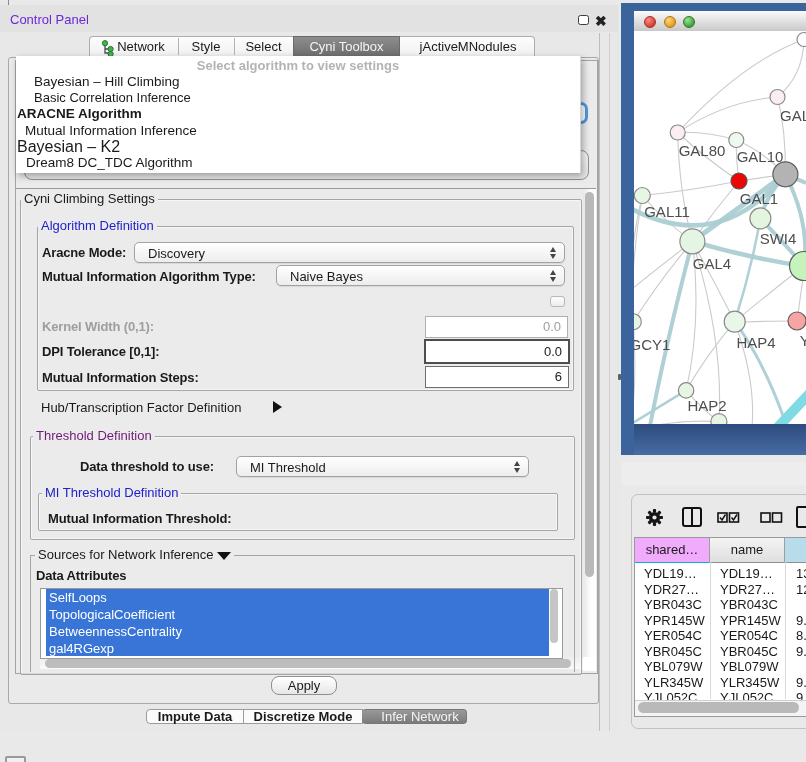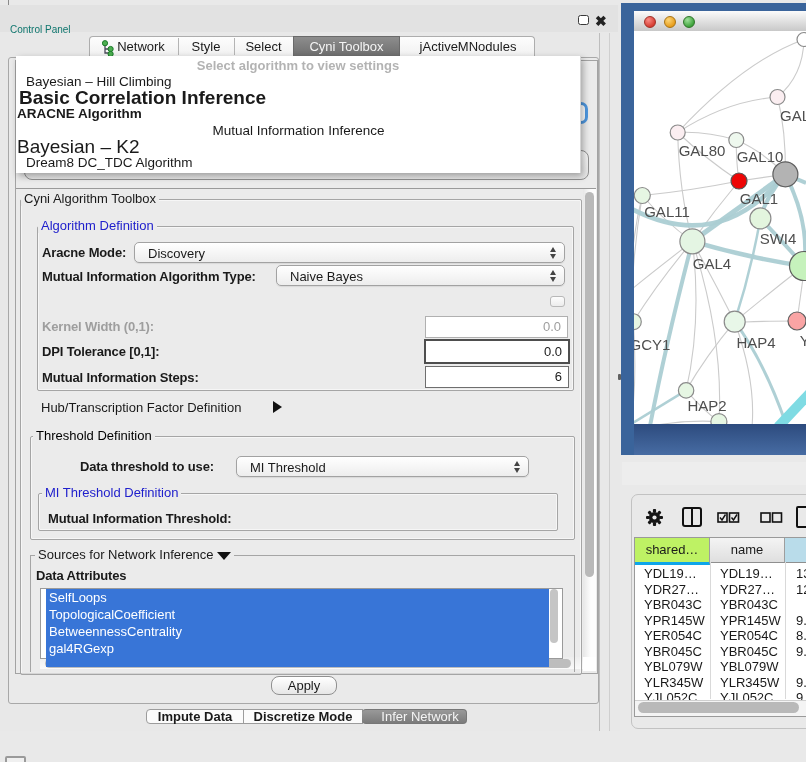--- a/index.html
+++ b/index.html
@@ -17,21 +17,21 @@
 .fld{position:absolute;background:#fff;text-align:right;line-height:20px;}
 .btab{position:absolute;top:709px;height:15px;border:1px solid #9c9c9c;background:#fbfbfb;display:flex;align-items:center;justify-content:center;white-space:nowrap;box-sizing:border-box;}
 </style>
 </head>
 <body>
 <div id="page">
 
   <div class="a" id="leftwin" style="left:0;top:5px;width:620px;height:726px;background:#e8e8e8;"></div>
   <div class="a" style="left:0;top:5px;width:618px;height:27px;background:#e2e2e2;"></div>
   <div class="a" style="left:8px;top:0;width:1px;height:5px;background:#8a8a8a;"></div>
-  <div class="a" style="left:10px;top:24px;font-size:10px;color:#0f766e;">Control Panel</div>
+  <div class="a" style="left:10px;top:12px;font-size:13px;color:#6d28d9;">Control Panel</div>
   <div class="a" style="left:578px;top:15px;width:9px;height:8px;border:1.5px solid #3a3a3a;border-radius:2.5px;background:#fff;"></div>
   <div class="a" style="left:595px;top:13px;font-size:14px;font-weight:bold;color:#222;">✖</div>
   <div class="a" style="left:599px;top:33px;width:1px;height:698px;background:#bdbdbd;"></div>
   <div class="a" style="left:609px;top:33px;width:1px;height:698px;background:#cfcfcf;"></div>
 
   <div class="a" style="left:8px;top:57px;width:589px;height:645px;background:#eaeaea;border:1px solid #a8a8a8;border-radius:3px;"></div>
   <div class="a" style="left:15px;top:60px;width:581px;height:612px;background:#ebebeb;border:1px solid #a3a3a3;"></div>
   <div class="a" style="left:16px;top:188px;width:580px;height:1px;background:#9a9a9a;"></div>
 
   <div class="a" style="left:583px;top:189px;width:13px;height:468px;background:linear-gradient(90deg,#e7e7e7,#fdfdfd 60%);"></div>
@@ -56,30 +56,30 @@
   <div class="a" style="left:234px;top:36px;width:59px;height:21px;display:flex;align-items:center;justify-content:center;">Select</div>
   <div class="a" style="left:293px;top:36px;width:107px;height:21px;background:linear-gradient(#8d8d8d,#6e6e6e);color:#f4f4f4;display:flex;align-items:center;justify-content:center;box-sizing:border-box;border:1px solid #6a6a6a;">Cyni Toolbox</div>
   <div class="a" style="left:400px;top:36px;width:136px;height:21px;display:flex;align-items:center;justify-content:center;">jActiveMNodules</div>
 
   <div class="a" style="left:554px;top:102px;width:28px;height:16px;border:3px solid #4f98e0;border-radius:7px;background:#fff;"></div>
   <div class="a" style="left:24px;top:150px;width:563px;height:28px;border:1px solid #909090;border-radius:8px;background:linear-gradient(#f6f6f6,#e6e6e6);"></div>
   <div class="a" style="left:574px;top:163px;width:0;height:0;border-left:3.5px solid transparent;border-right:3.5px solid transparent;border-bottom:5px solid #555;"></div>
 
   <div class="a" id="popup" style="left:16px;top:56px;width:564px;height:117px;background:#fff;border-right:1px solid #d5d5d5;box-shadow:2px 3px 7px rgba(0,0,0,.33);">
     <div style="text-align:center;color:#b3b3b3;font-weight:bold;height:18px;line-height:20px;">Select algorithm to view settings</div>
-    <div style="padding-left:10px;line-height:16.2px;font-size:13.5px;">Bayesian – Hill Climbing</div>
-    <div style="padding-left:3px;line-height:16.2px;font-size:19px;font-weight:bold;">Basic Correlation Inference</div>
+    <div style="padding-left:18px;line-height:16.2px;font-size:13.5px;">Bayesian – Hill Climbing</div>
+    <div style="padding-left:18px;line-height:16.2px;font-size:13px;">Basic Correlation Inference</div>
     <div style="padding-left:1px;line-height:16.2px;font-size:13.5px;font-weight:bold;">ARACNE Algorithm</div>
-    <div style="padding-left:1px;line-height:16.2px;font-size:13.5px;text-align:center;">Mutual Information Inference</div>
-    <div style="padding-left:1px;line-height:16.2px;font-size:19px;">Bayesian – K2</div>
+    <div style="padding-left:9px;line-height:16.2px;font-size:13.5px;">Mutual Information Inference</div>
+    <div style="padding-left:1px;line-height:16.2px;font-size:16px;">Bayesian – K2</div>
     <div style="padding-left:10px;line-height:16.2px;font-size:13.5px;">Dream8 DC_TDC Algorithm</div>
   </div>
 
   <div class="grp" style="left:20px;top:199px;width:560px;height:474px;"></div>
-  <div class="gt" style="left:21px;top:192px;">Cyni Algorithm Toolbox</div>
+  <div class="gt" style="left:21px;top:192px;">Cyni Climbing Settings</div>
 
   <div class="grp" style="left:37px;top:226px;width:535px;height:163px;"></div>
   <div class="gt" style="left:38px;top:219px;color:#2020cc;">Algorithm Definition</div>
 
   <div class="lbl" style="left:42px;top:245px;">Aracne Mode:</div>
   <div class="combo" style="left:134px;top:242px;width:429px;height:19px;">
       <span class="tx">Discovery</span>
       <span class="arr"></span>
     </div>
   <div class="lbl" style="left:42px;top:269px;">Mutual Information Algorithm Type:</div>
@@ -92,37 +92,37 @@
   <div class="fld" style="left:425px;top:316px;width:135px;height:20px;border:1px solid #b0b0b0;color:#9e9e9e;padding-right:6px;">0.0</div>
   <div class="lbl" style="left:42px;top:344px;">DPI Tolerance [0,1]:</div>
   <div class="fld" style="left:424px;top:339px;width:136px;height:21px;border:2px solid #4e4e4e;padding-right:6px;line-height:21px;">0.0</div>
   <div class="lbl" style="left:42px;top:370px;">Mutual Information Steps:</div>
   <div class="fld" style="left:425px;top:366px;width:136px;height:20px;border:1.5px solid #6e6e6e;padding-right:6px;">6</div>
 
   <div class="a" style="left:41px;top:400px;white-space:nowrap;">Hub/Transcription Factor Definition</div>
   <div class="a" style="left:273px;top:401px;width:0;height:0;border-top:6px solid transparent;border-bottom:6px solid transparent;border-left:9px solid #111;"></div>
 
   <div class="grp" style="left:30px;top:436px;width:543px;height:102px;"></div>
-  <div class="gt" style="left:33px;top:429px;color:#000000;">Threshold Definition</div>
+  <div class="gt" style="left:33px;top:429px;color:#701a75;">Threshold Definition</div>
   <div class="lbl" style="left:80px;top:459px;">Data threshold to use:</div>
   <div class="combo" style="left:236px;top:456px;width:291px;height:19px;">
       <span class="tx">MI Threshold</span>
       <span class="arr"></span>
     </div>
 
   <div class="grp" style="left:38px;top:493px;width:518px;height:36px;"></div>
   <div class="gt" style="left:42px;top:486px;color:#2020cc;">MI Threshold Definition</div>
   <div class="lbl" style="left:48px;top:511px;">Mutual Information Threshold:</div>
 
   <div class="a" style="left:30px;top:555px;width:543px;height:116px;border:1px solid #a5a5a5;border-bottom:none;"></div>
   <div class="gt" style="left:35px;top:548px;">Sources for Network Inference <span style="display:inline-block;width:0;height:0;border-left:7px solid transparent;border-right:7px solid transparent;border-top:8px solid #111;vertical-align:-1px;"></span></div>
   <div class="lbl" style="left:36px;top:568px;">Data Attributes</div>
 
   <div class="a" style="left:40px;top:588px;width:521px;height:69px;background:#fff;border:1px solid #9a9a9a;"></div>
-  <div class="a" style="left:46px;top:589px;width:500px;height:78px;background:#3875d7;color:#fff;line-height:17px;padding-left:3px;font-size:13px;">SelfLoops<br>TopologicalCoefficient<br>BetweennessCentrality<br>gal4RGexp</div>
+  <div class="a" style="left:46px;top:589px;width:500px;height:67px;background:#3875d7;color:#fff;line-height:17px;padding-left:3px;font-size:13px;">SelfLoops<br>TopologicalCoefficient<br>BetweennessCentrality<br>gal4RGexp</div>
   <div class="a" style="left:550px;top:589px;width:8px;height:54px;background:#c5c5c5;border-radius:4px;"></div>
 
   <div class="a" style="left:271px;top:676px;width:64px;height:17px;border:1px solid #909090;border-radius:8px;background:linear-gradient(#ffffff,#e6e6e6);text-align:center;line-height:17px;">Apply</div>
 
   <div class="btab" style="left:146px;width:98px;border-radius:4px 0 0 4px;font-weight:bold;">Impute Data</div>
   <div class="btab" style="left:243px;width:120px;font-weight:bold;">Discretize Mode</div>
   <div class="btab" style="left:362px;width:105px;border-left:none;border-radius:4px;background:linear-gradient(#999999,#7b7b7b);color:#f5f5f5;border-color:#777;padding-left:12px;">Infer Network</div>
 
   <div class="a" style="left:5px;top:756px;width:17px;height:12px;border:2px solid #9a9a9a;border-radius:2px;background:#f0f0f0;"></div>
 
@@ -243,21 +243,21 @@
     <path d="M3 5.5 L5 8 L8.5 2.5" fill="none" stroke="#111" stroke-width="1.4"></path>
     <path d="M14.5 5.5 L16.5 8 L20 2.5" fill="none" stroke="#111" stroke-width="1.4"></path>
   </svg>
   <svg class="a" style="left:760px;top:512px;" width="23" height="12" viewBox="0 0 23 12">
     <rect x="1" y="1" width="9" height="9" fill="none" stroke="#111" stroke-width="1.6"></rect>
     <rect x="12.5" y="1" width="9" height="9" fill="none" stroke="#111" stroke-width="1.6"></rect>
   </svg>
   <div class="a" style="left:796px;top:506px;width:12px;height:18px;border:2px solid #111;border-radius:2px;background:#e9e9e9;"></div>
 
   <div class="a" style="left:634px;top:537px;width:172px;height:178px;background:#fff;border:1px solid #9a9a9a;border-right:none;overflow:hidden;">
-    <div style="position:absolute;left:0;top:0;width:74px;height:24px;background:#bef264;border-right:1px solid #9e9e9e;border-bottom:3px solid #0ea5e9;text-align:center;line-height:24px;">shared…</div>
+    <div style="position:absolute;left:0;top:0;width:74px;height:24px;background:#f0abfc;border-right:1px solid #9e9e9e;border-bottom:1px solid #0ea5e9;text-align:center;line-height:24px;">shared…</div>
     <div style="position:absolute;left:75px;top:0;width:74px;height:24px;background:linear-gradient(#f4f4f4,#dfdfdf);border-right:1px solid #9e9e9e;border-bottom:1px solid #8f8f8f;text-align:center;line-height:24px;">name</div>
     <div style="position:absolute;left:150px;top:0;width:22px;height:24px;background:#b9dcea;border-bottom:1px solid #8f8f8f;"></div>
     <div style="position:absolute;left:74.5px;top:24px;width:1px;height:137px;background:#d9d9d9;"></div>
     <div style="position:absolute;left:150px;top:24px;width:1px;height:137px;background:#d9d9d9;"></div>
     <div style="position:absolute;left:9px;top:28px;line-height:15.5px;">YDL19…<br>YDR27…<br>YBR043C<br>YPR145W<br>YER054C<br>YBR045C<br>YBL079W<br>YLR345W<br>YJL052C</div>
     <div style="position:absolute;left:85px;top:28px;line-height:15.5px;">YDL19…<br>YDR27…<br>YBR043C<br>YPR145W<br>YER054C<br>YBR045C<br>YBL079W<br>YLR345W<br>YJL052C</div>
     <div style="position:absolute;left:161px;top:28px;line-height:15.5px;">13<br>12<br>&nbsp;<br>9.<br>8.<br>9.<br>&nbsp;<br>9.<br>9.</div>
     <div style="position:absolute;left:0;top:162px;width:172px;height:16px;background:#f4f4f4;border-top:1px solid #cfcfcf;"></div>
     <div style="position:absolute;left:3px;top:164px;width:161px;height:11px;background:#b9b9b9;border-radius:5.5px;"></div>
   </div>

